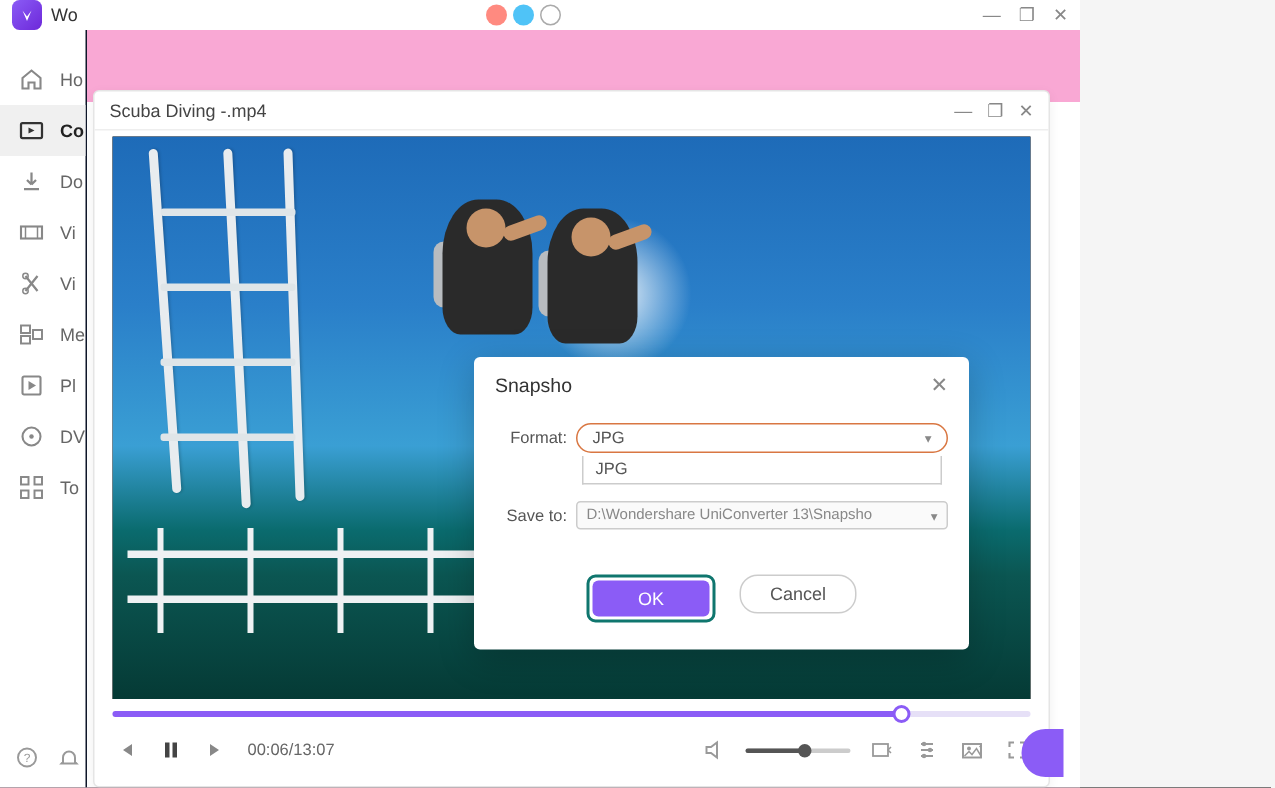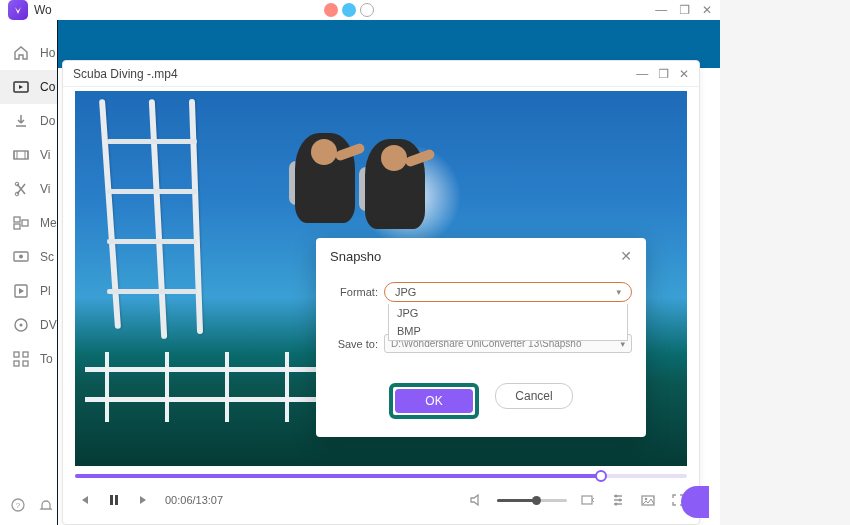--- a/index.html
+++ b/index.html
@@ -1,30 +1,30 @@
 <!DOCTYPE html>
 <html><head>
 <meta charset="utf-8">
 <style>
 * { box-sizing: border-box; margin: 0; padding: 0; font-family: -apple-system, BlinkMacSystemFont, "Segoe UI", sans-serif; }
 body { width: 850px; height: 525px; background: #f5f5f5; position: relative; overflow: hidden; }
 
-.app-window { width: 720px; height: 525px; background: #0369a1; position: relative; }
+.app-window { width: 720px; height: 525px; background: #f9a8d4; position: relative; }
 
 .outer-titlebar { height: 20px; display: flex; align-items: center; padding: 0 8px; background: #fff; }
 .outer-titlebar .logo { width: 20px; height: 20px; background: linear-gradient(135deg, #8b5cf6, #6d28d9); border-radius: 5px; display: flex; align-items: center; justify-content: center; }
 .outer-titlebar .logo svg { width: 10px; height: 10px; }
 .outer-titlebar .app-name { font-size: 12px; margin-left: 6px; color: #333; }
 .outer-titlebar .win-ctrls { margin-left: auto; display: flex; gap: 12px; color: #888; font-size: 12px; }
 .outer-titlebar .circles { display: flex; gap: 4px; margin-right: 8px; align-items: center; }
 .outer-titlebar .circle { width: 14px; height: 14px; border-radius: 50%; }
 
 .sidebar { position: absolute; left: 0; top: 20px; bottom: 0; width: 58px; background: #fff; border-right: 1px solid #0f172a; display: flex; flex-direction: column; padding-top: 16px; }
 .sidebar-item { display: flex; align-items: center; padding: 8px 12px; gap: 10px; color: #666; font-size: 12px; cursor: pointer; overflow: hidden; white-space: nowrap; }
-.sidebar-item.active { background: #f0f0f0; color: #222; font-weight: 400; }
+.sidebar-item.active { background: #f0f0f0; color: #222; font-weight: 700; }
 .sidebar-item .icon { width: 18px; height: 18px; flex-shrink: 0; }
 .sidebar-bottom { margin-top: auto; display: flex; gap: 12px; padding: 8px 10px 12px; color: #888; }
 
 .content { position: absolute; left: 58px; top: 20px; right: 0; bottom: 0; background: #fff; margin-top: 48px; }
 
 .version-badge { position: absolute; right: 22px; top: 38px; background: #fde8d8; color: #e07a2c; font-size: 11px; padding: 4px 10px; border-radius: 4px; }
 .drop-border { position: absolute; right: 22px; top: 68px; width: 36px; height: 100px; border: 1.5px dashed #a78bfa; border-left: none; border-radius: 0 10px 10px 0; }
 .drop-knob { position: absolute; right: 26px; top: 112px; width: 26px; height: 20px; border: 1.5px solid #c4b5fd; border-radius: 10px; }
 
 .player-overlay { position: absolute; left: 4px; top: -8px; right: 20px; bottom: 0; background: #fff; border: 1px solid #e5e5e5; border-radius: 4px; box-shadow: 0 2px 8px rgba(0,0,0,0.06); }
@@ -67,21 +67,21 @@
 .settings-dialog .row { display: flex; align-items: center; padding: 4px 14px; gap: 6px; font-size: 11px; color: #555; }
 .settings-dialog .row label { width: 48px; text-align: right; }
 .format-select { flex: 1; position: relative; }
 .format-select .sel { border: 1.5px solid #d97742; border-radius: 10px; padding: 3px 10px; font-size: 11px; background: #fff; display: flex; align-items: center; }
 .format-select .sel .chev { margin-left: auto; font-size: 9px; color: #888; }
 .format-dropdown { position: absolute; left: 4px; right: 4px; top: 22px; background: #fff; border: 1px solid #ccc; border-top: none; font-size: 11px; z-index: 5; }
 .format-dropdown .opt { padding: 3px 8px; cursor: pointer; }
 .saveto-input { flex: 1; border: 1px solid #ccc; border-radius: 3px; padding: 3px 6px; font-size: 10px; color: #888; background: #fafafa; display: flex; align-items: center; overflow: hidden; white-space: nowrap; }
 .saveto-input .chev { margin-left: auto; font-size: 9px; }
 .dialog-btns { display: flex; justify-content: center; gap: 16px; margin-top: 26px; }
-.ok-wrap { border: 4px solid #0f766e; border-radius: 6px; padding: 2px; }
+.ok-wrap { border: 2px solid #0f766e; border-radius: 6px; padding: 2px; }
 .btn-ok { background: #8b5cf6; color: #fff; border: none; border-radius: 4px; width: 78px; height: 24px; font-size: 12px; cursor: pointer; }
 .btn-cancel { background: #fff; color: #555; border: 1px solid #ccc; border-radius: 12px; width: 78px; height: 26px; font-size: 12px; cursor: pointer; }
 
 svg { display: block; }
 </style>
 </head>
 <body>
 
 <div class="app-window">
 
@@ -151,29 +151,20 @@
     </div>
     <div class="sidebar-item">
       <span class="icon">
           <svg viewBox="0 0 18 18">
             <rect x="2" y="3" width="6" height="5" fill="none" stroke="#888" stroke-width="1.3"></rect>
             <rect x="2" y="10" width="6" height="5" fill="none" stroke="#888" stroke-width="1.3"></rect>
             <rect x="10" y="6" width="6" height="6" fill="none" stroke="#888" stroke-width="1.3"></rect>
           </svg>
         </span>
       <span>Me</span>
-    </div>
-    <div class="sidebar-item">
-      <span class="icon">
-          <svg viewBox="0 0 18 18">
-            <rect x="2" y="4" width="14" height="9" rx="1" fill="none" stroke="#888" stroke-width="1.4"></rect>
-            <circle cx="9" cy="8.5" r="2" fill="#888"></circle>
-          </svg>
-        </span>
-      <span>Sc</span>
     </div>
     <div class="sidebar-item">
       <span class="icon">
           <svg viewBox="0 0 18 18">
             <rect x="3" y="3" width="12" height="12" rx="1" fill="none" stroke="#888" stroke-width="1.4"></rect>
             <path d="M7 6v6l5-3z" fill="#888"></path>
           </svg>
         </span>
       <span>Pl</span>
     </div>
@@ -332,21 +323,20 @@
       </div>
       <div class="row">
         <label>Format:</label>
         <div class="format-select">
           <div class="sel">
             <span>JPG</span>
             <span class="chev">▾</span>
           </div>
           <div class="format-dropdown">
             <div class="opt">JPG</div>
-            <div class="opt">BMP</div>
           </div>
         </div>
       </div>
       <div class="row" style="margin-top:24px">
         <label>Save to:</label>
         <div class="saveto-input">
           <span>D:\Wondershare UniConverter 13\Snapsho</span>
           <span class="chev">▾</span>
         </div>
       </div>

